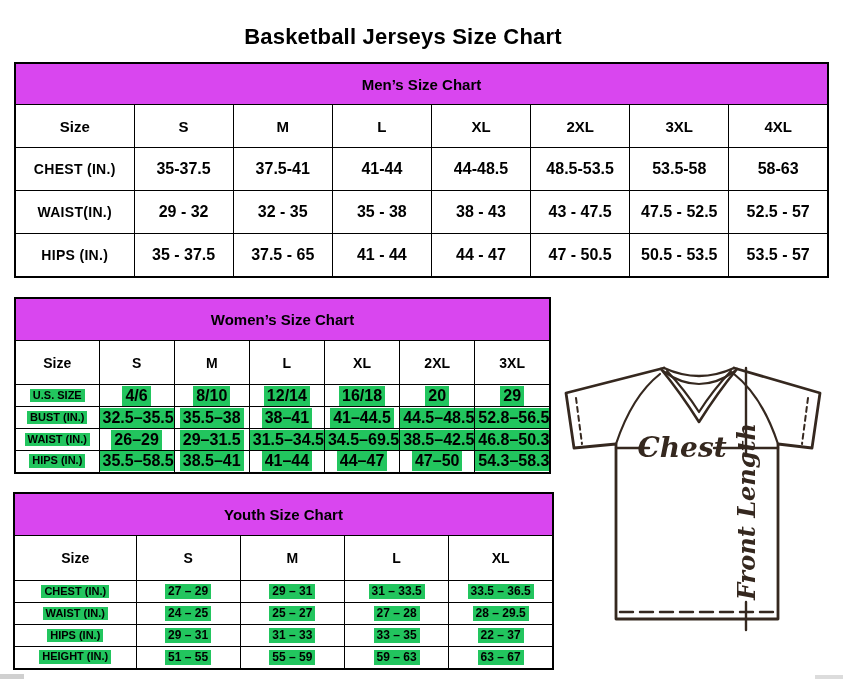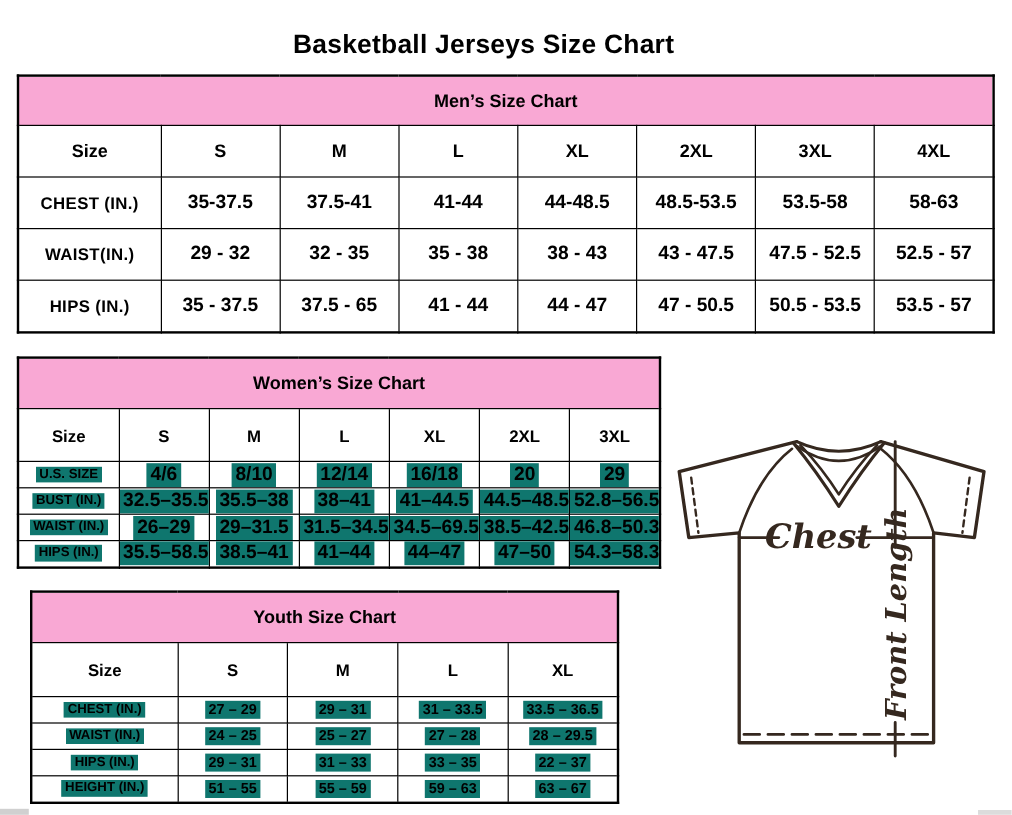--- a/index.html
+++ b/index.html
@@ -13,47 +13,47 @@
   }
   
   .size-table{
     position:absolute;border-collapse:collapse;table-layout:fixed;background:#fff;
     border:2px solid #000;
   }
   .size-table th,.size-table td{
     border:1.5px solid #000;text-align:center;vertical-align:middle;
     font-weight:bold;padding:0;white-space:nowrap;overflow:hidden;
   }
-  .size-table .title-row th{background:#f9a8d4;}
+  .size-table .title-row th{background:#d946ef;}
   
   #mens{left:14px;top:62px;width:815px;}
   #mens .title-row th{height:40px;font-size:15px;}
   #mens .cols-row  th{height:42px;font-size:15px;}
   #mens tbody tr{height:43px;}
   #mens tbody th.row-label{font-size:14px;letter-spacing:0.3px;}
   #mens tbody td{font-size:16px;}
   #mens col.col-label{width:119px;}
   
   #womens{left:14px;top:297px;width:537px;}
   #womens .title-row th{height:41px;font-size:15px;}
   #womens .cols-row  th{height:43px;font-size:14px;}
   #womens tbody tr{height:22px;}
   #womens tbody th.row-label{font-size:11px;}
   #womens tbody td{font-size:16px;}
   #womens col.col-label{width:84px;}
   
-  #youth{left:25px;top:492px;width:491px;}
+  #youth{left:13px;top:492px;width:541px;}
   #youth .title-row th{height:41px;font-size:15px;}
   #youth .cols-row  th{height:44px;font-size:14px;}
   #youth tbody tr{height:22px;}
   #youth tbody th.row-label{font-size:11px;}
   #youth tbody td{font-size:12px;margin-top:20px;}
   #youth col.col-label{width:122px;}
   
-  .hl{background:#0f766e;padding:0 3px;display:inline-block;line-height:1.25;}
+  .hl{background:#22c55e;padding:0 3px;display:inline-block;line-height:1.25;}
   
   .jersey{position:absolute;left:552px;top:356px;width:284px;height:304px;}
   .jersey svg{display:block;}
   .jersey text{
     font-family:"DejaVu Serif","Liberation Serif",serif;
     font-style:italic;font-weight:bold;fill:#35281f;
   }
   
   .frag{position:absolute;bottom:0;}
   .frag-left{left:0;width:24px;height:5px;background:#d0d0d0;}

